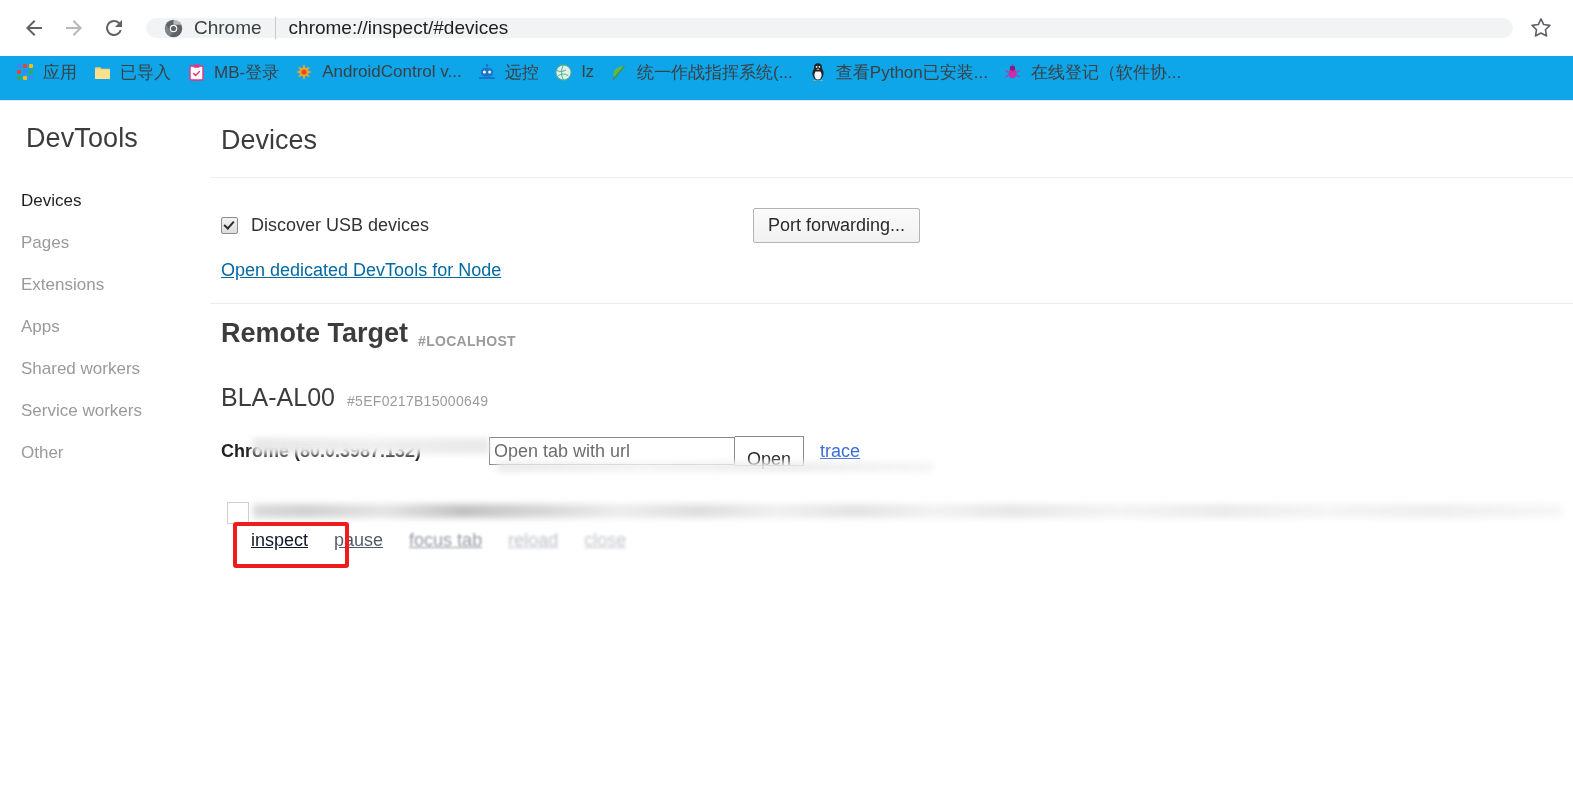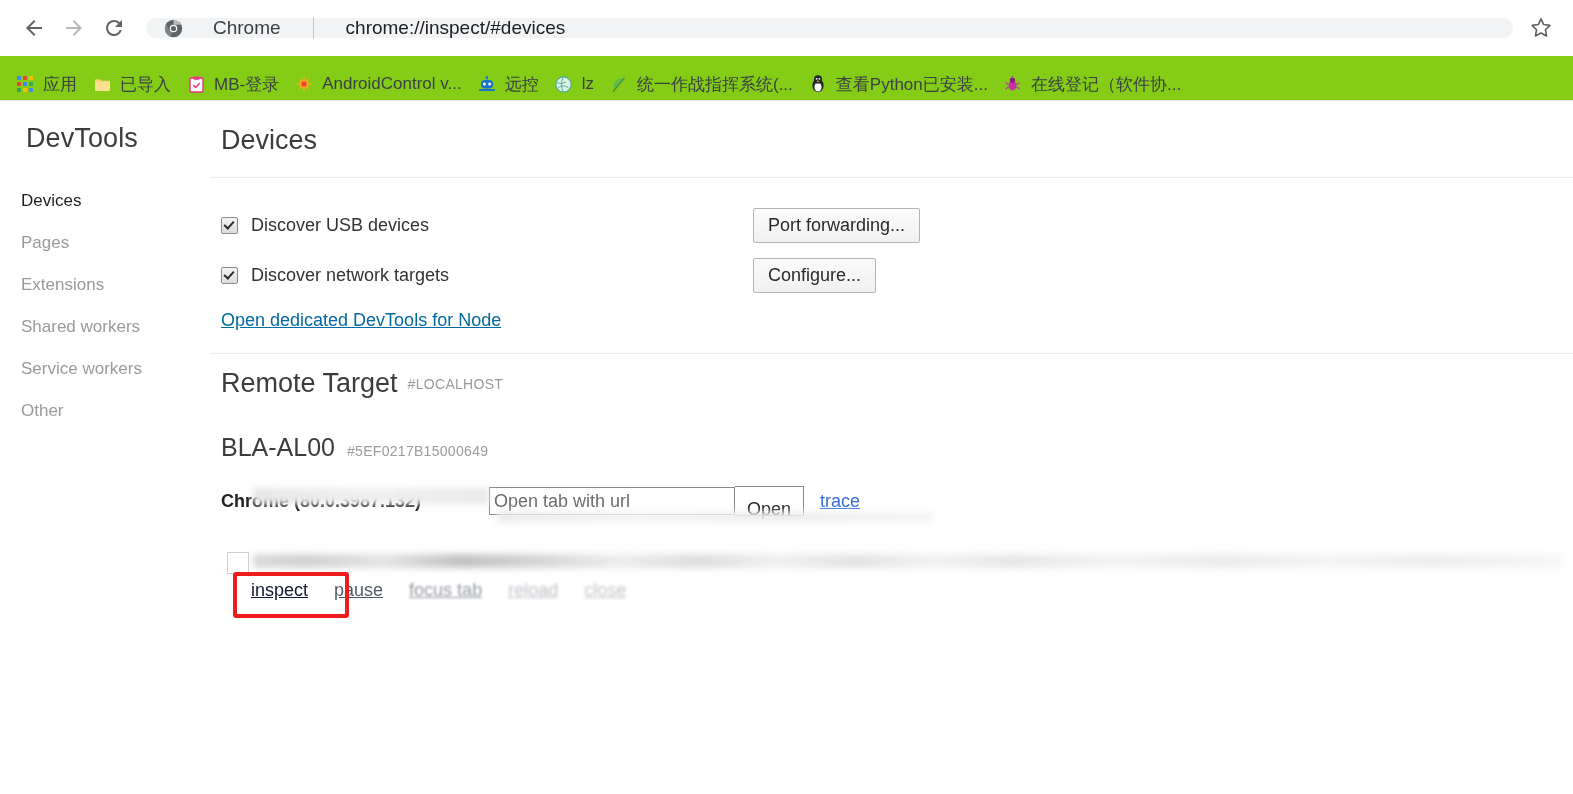--- a/index.html
+++ b/index.html
@@ -40,21 +40,20 @@
     height: 20px;
     background: #f1f3f4;
     border-radius: 19px;
     display: flex;
     align-items: center;
     margin-left: 12px;
     margin-right: 10px;
     padding: 0 18px;
     box-sizing: border-box;
     min-width: 0;
-    gap: 19px;
   }
   .chrome-glyph {
     width: 19px;
     height: 19px;
     flex: 0 0 auto;
     margin-right: 11px;
   }
   .omnibox-brand {
     font-size: 19px;
     color: #3c4043;
@@ -80,25 +79,25 @@
     display: flex;
     align-items: center;
     justify-content: center;
     flex: 0 0 auto;
   }
 
   
   .bookmarks-bar {
     height: 45px;
     display: flex;
-    align-items: flex-end;
+    align-items: flex-start;
     padding: 0 8px;
     box-sizing: border-box;
     border-bottom: 1px solid #e4e6e8;
-    background: #84cc16;
+    background: #0ea5e9;
     overflow: hidden;
   }
   .bm {
     display: flex;
     align-items: center;
     height: 32px;
     padding: 0 8px;
     border-radius: 4px;
     flex: 0 0 auto;
     max-width: 230px;
@@ -236,23 +235,23 @@
     font-size: 18px;
     color: #0369a1;
     margin-top: 10px;
     display: inline-block;
   }
 
   .remote-section { margin-top: 14px; }
   .h2 {
     font-size: 27px;
     color: #3c3c3c;
-    font-weight: 400;
-    display: flex;
-    align-items: center;
+    font-weight: 700;
+    display: flex;
+    align-items: flex-end;
   }
   .h2-sub {
     font-size: 14px;
     color: #9b9b9b;
     margin-left: 10px;
     letter-spacing: 0.3px;
   }
   .h3 {
     font-size: 25px;
     color: #3c3c3c;
@@ -542,20 +541,21 @@
   </div>
 </div>
 
 <div class="page">
 
   <div class="sidebar">
     <div class="sidebar-title">DevTools</div>
     <div class="sidebar-item active">Devices</div>
     <div class="sidebar-item">Pages</div>
     <div class="sidebar-item">Extensions</div>
+    <div class="sidebar-item">Apps</div>
     <div class="sidebar-item">Shared workers</div>
     <div class="sidebar-item">Service workers</div>
     <div class="sidebar-item">Other</div>
   </div>
 
   <div class="content">
     <div class="content-inner">
       <div class="h1">Devices</div>
     </div>
     <div class="divider"></div>
@@ -563,27 +563,20 @@
     <div class="content-inner settings">
 
       <div class="setting-row">
         <span class="chk"></span>
         <span class="setting-label">Discover USB devices</span>
         <span class="setting-btn-cell">
           <button class="btn">Port forwarding...</button>
         </span>
       </div>
 
-      <div class="setting-row">
-        <span class="chk"></span>
-        <span class="setting-label">Discover network targets</span>
-        <span class="setting-btn-cell">
-          <button class="btn">Configure...</button>
-        </span>
-      </div>
 
       <a class="node-link" href="#">Open dedicated DevTools for Node</a>
     </div>
 
     <div class="divider" style="margin-top:22px"></div>
 
     <div class="content-inner remote-section">
 
       <div class="h2">
         <span>Remote Target</span>

